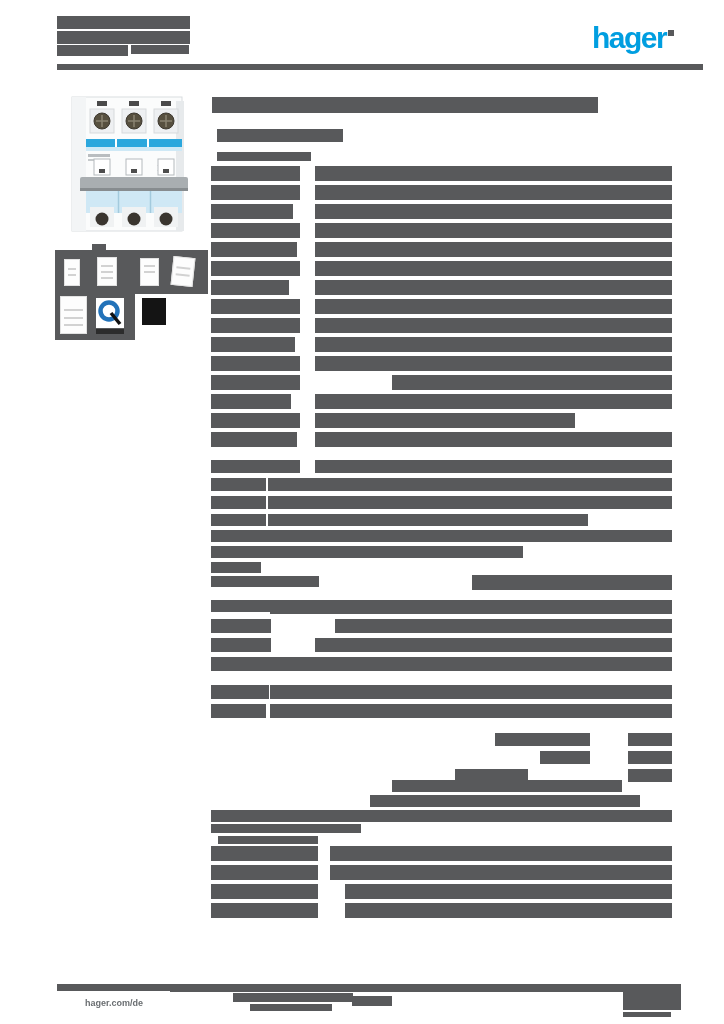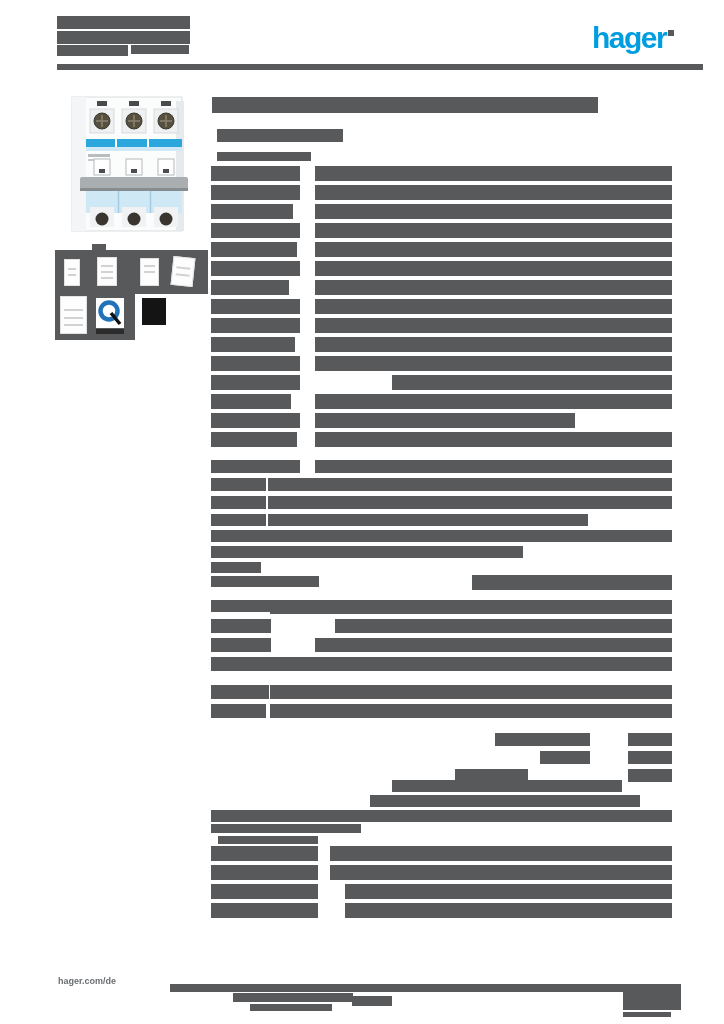--- a/index.html
+++ b/index.html
@@ -15,22 +15,22 @@
     letter-spacing:-1.5px;line-height:32px;transform:scaleY(.96);
     font-family:"Liberation Sans", sans-serif;
   }
   .panel{position:absolute;background:var(--bar_color,#58595b);}
   .tile{position:absolute;background:#fdfdfd;border:1px solid #e2e2e2;box-sizing:border-box;}
   .tile .ln{position:absolute;left:3px;right:3px;height:2px;background:#d2d2d2;}
   #tile-black{position:absolute;background:var(--tile_black,#141414);}
   #q-tile{position:absolute;background:#fff;}
   #q-caption{position:absolute;background:#2c2c2c;}
   #footer-site-box{
-    position:absolute;left:55px;top:969px;width:115px;height:24px;background:#ffffff;
-    display:flex;align-items:center;
+    position:absolute;left:55px;top:991px;width:115px;height:24px;background:#ffffff;
+    display:flex;align-items:center;justify-content:center;
   }
   #footer-site-box span{
     color:#6a6e71;font-size:9px;font-weight:bold;padding-left:3px;
     font-family:"Liberation Sans", sans-serif;
   }
   #product-svg{position:absolute;left:58px;top:95px;}
 </style>
 </head>
 <body>
 

